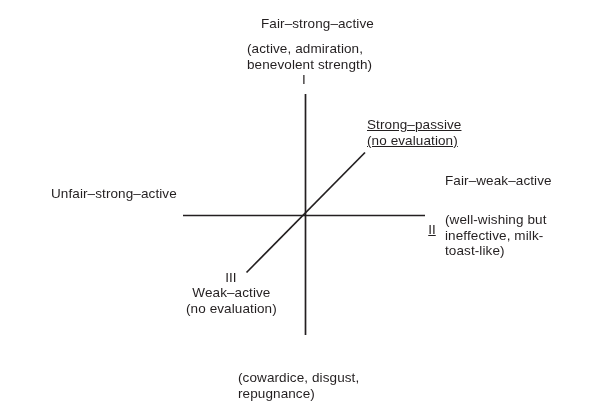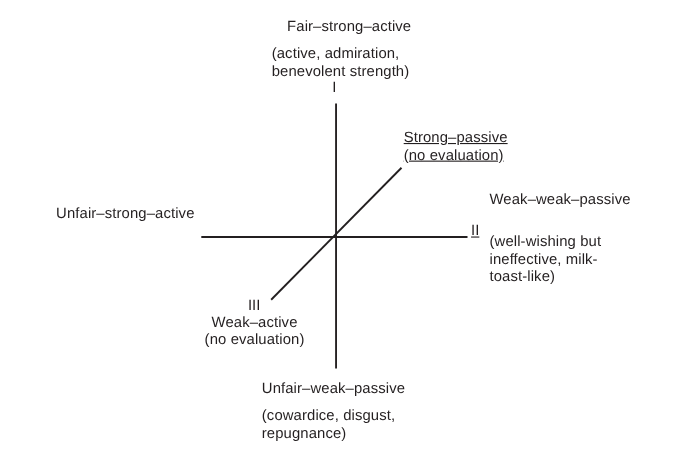--- a/index.html
+++ b/index.html
@@ -51,27 +51,26 @@
   <div class="lbl" style="left:261px; top:16px;">Fair–strong–active</div>
   <div class="lbl" style="left:247px; top:41px;">(active, admiration,
 benevolent strength)</div>
   <div class="numeral" style="left:297px; top:72px; width:14px;">I</div>
 
   <div class="lbl" style="left:367px; top:117px;text-decoration:underline;"><span>Strong–passive</span>
 <span>(no evaluation)</span></div>
 
   <div class="lbl" style="left:51px; top:186px;">Unfair–strong–active</div>
 
-  <div class="lbl" style="left:445px; top:173px;">Weak–weak–passive</div>
-  <div class="numeral" style="left:426px; top:202px; width:12px;text-decoration:underline;">II</div>
+  <div class="lbl" style="left:445px; top:173px;">Fair–weak–active</div>
+  <div class="numeral" style="left:426px; top:222px; width:12px;text-decoration:underline;">II</div>
   <div class="lbl" style="left:445px; top:212px;">(well-wishing but
 ineffective, milk-
 toast-like)</div>
 
   <div class="numeral" style="left:223px; top:270px; width:16px;">III</div>
   <div class="lbl" style="left:186px; top:285px;text-align:center;"><span>Weak–active</span>
 <span>(no evaluation)</span></div>
 
-  <div class="lbl" style="left:238px; top:345px;">Unfair–weak–passive</div>
   <div class="lbl" style="left:238px; top:370px;">(cowardice, disgust,
 repugnance)</div>
 
 </div>
 
 </body></html>

